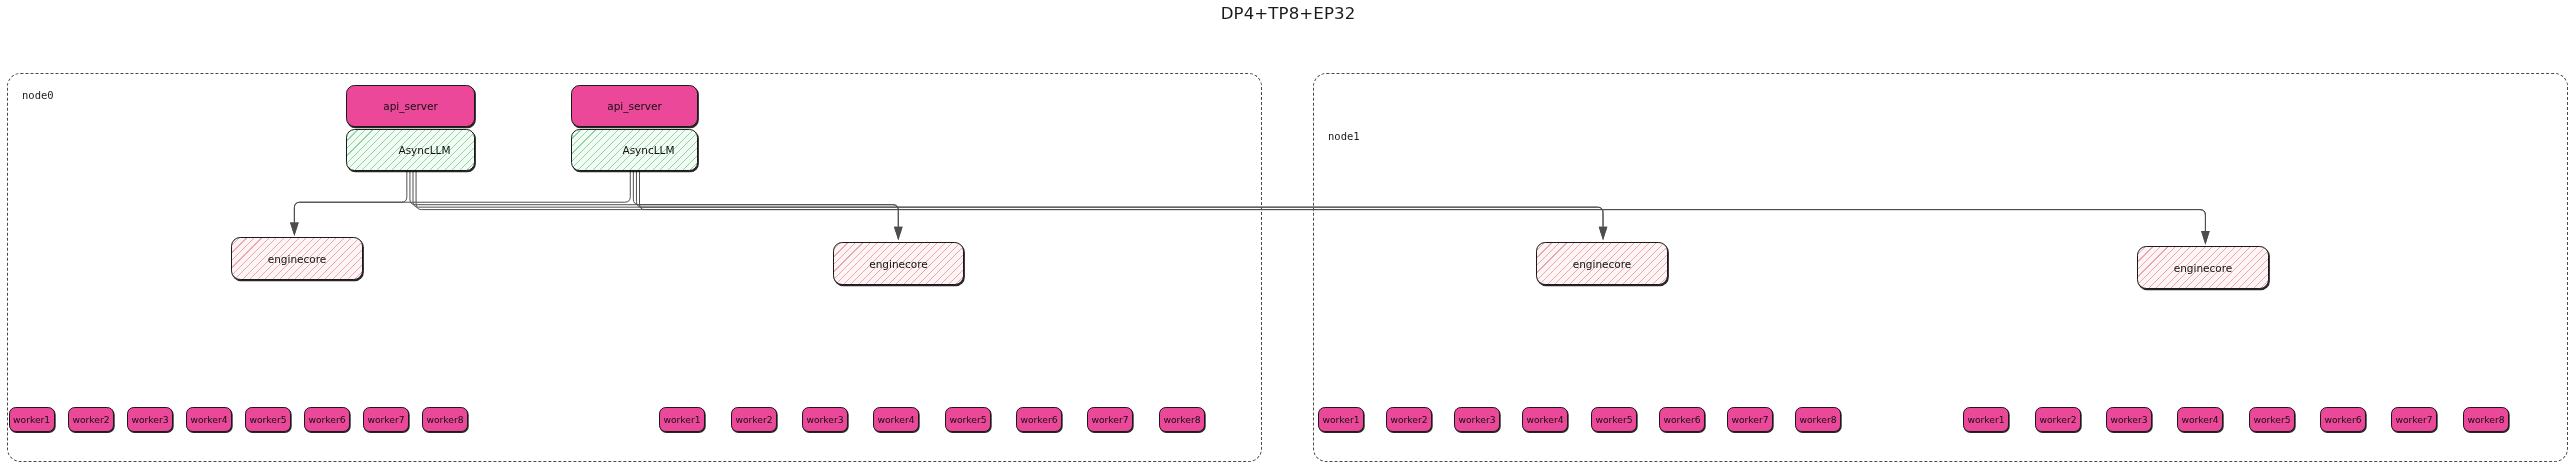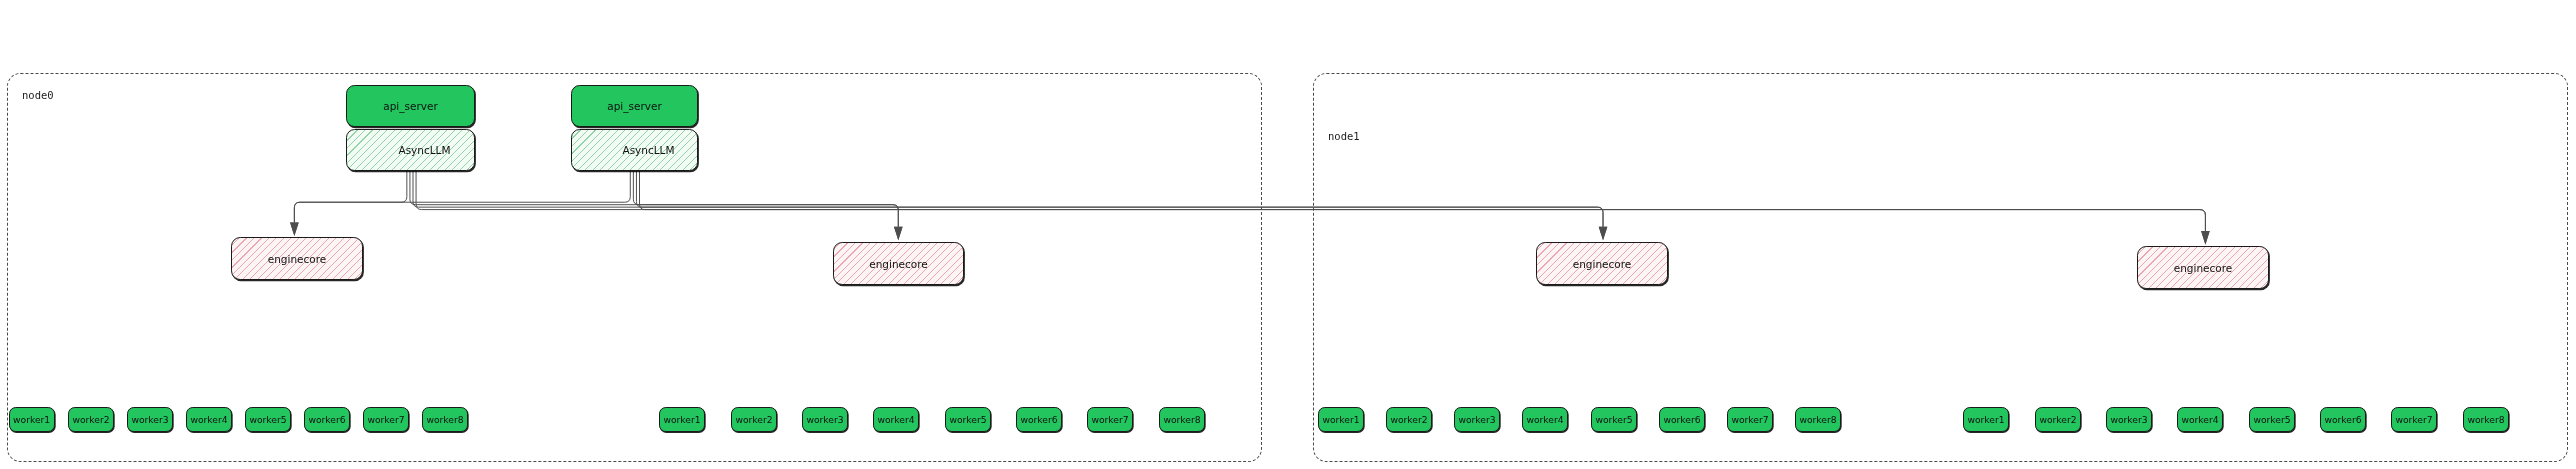--- a/index.html
+++ b/index.html
@@ -35,21 +35,21 @@
     color:#1b1b1b;
     white-space:nowrap;
   }
 
   
   .node{
     position:absolute;
     box-sizing:border-box;
     border:1.4px solid #1a1a1a;
     border-radius:8px;
-    background:#22c55e;
+    background:#ec4899;
     display:flex;align-items:center;justify-content:center;
     font-family:"DejaVu Sans", sans-serif;
     color:#111;
     box-shadow:0.9px 1.2px 0 rgba(0,0,0,.85);
     overflow:hidden;
   }
   .node > span{position:relative;z-index:2;}
 
   .node.api{ font-size:10.5px; border-radius:8.6px; }
   .node.async{
@@ -82,20 +82,21 @@
   
   #edges{position:absolute;left:0;top:0;width:2576px;height:469px;pointer-events:none;}
   #edges path{fill:none;stroke:#4d4d4d;stroke-width:1.6px;}
   #edges polygon{fill:#4d4d4d;stroke:none;}
 </style>
 </head>
 <body>
 
 <div id="stage">
 
+  <div class="title">DP4+TP8+EP32</div>
 
   <svg id="edges" viewBox="0 0 4188 763" width="2576" height="469">
       <path d="M660.5,278 L660.5,320 Q660.5,329 651.5,329 L486.5,329 Q477.5,329 477.5,338 L477.5,362"></path>
       <polygon points="470.5,362 477.5,384 484.5,362"></polygon>
       <path d="M665.5,278 L665.5,324 Q665.5,333 674.5,333 L1451,333 Q1460,333 1460,342 L1460,369"></path>
       <polygon points="1453,369 1460,391 1467,369"></polygon>
       <path d="M670.5,278 L670.5,328 Q670.5,337 679.5,337 L2597.5,337 Q2606.5,337 2606.5,346 L2606.5,369"></path>
       <polygon points="2599.5,369 2606.5,391 2613.5,369"></polygon>
       <path d="M675.5,278 L675.5,332 Q675.5,341 684.5,341 L3577.5,341 Q3586.5,341 3586.5,350 L3586.5,376"></path>
       <polygon points="3579.5,376 3586.5,398 3593.5,376"></polygon>

